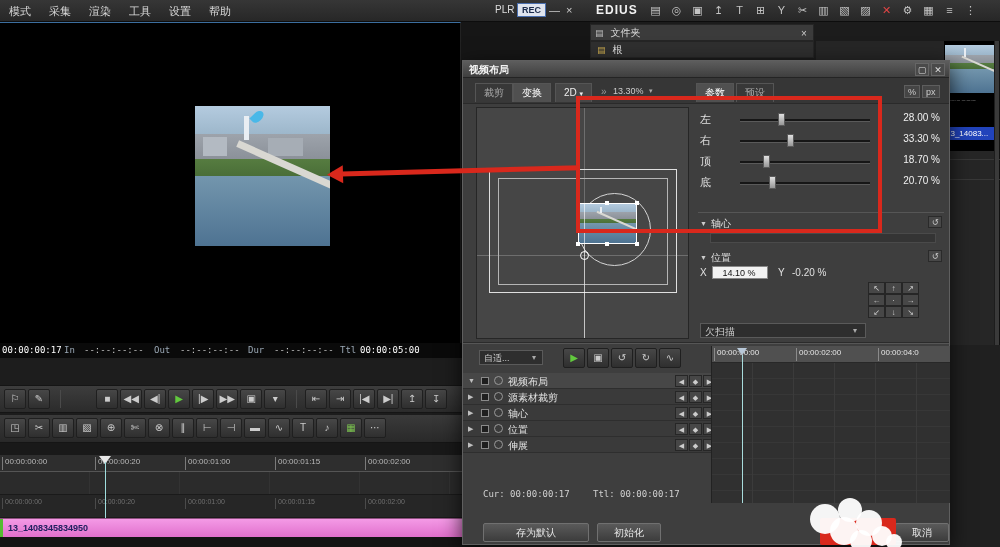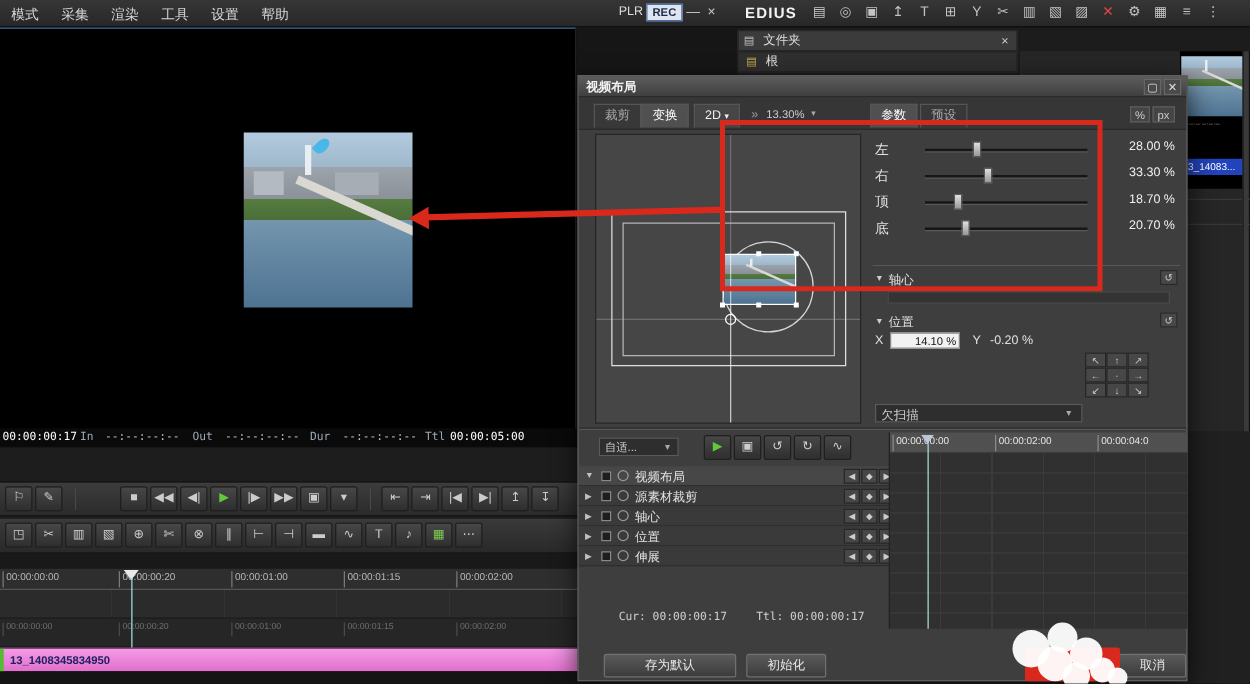--- a/index.html
+++ b/index.html
@@ -228,21 +228,21 @@
     </div>
     <div class="abs" style="left:247px;top:172px;width:226px;height:10px;background:#343434;border:1px solid #4a4a4a"></div>
 
     <div class="abs" style="left:235px;top:190px;width:246px;height:13px">
       <span class="hdr-caret">▼</span>
       <span class="hdr-label">位置</span>
       <span class="reset-btn">↺</span>
     </div>
     <div class="abs" style="left:235px;top:204px;width:246px;height:16px">
       <span class="abs" style="left:2px;top:2px;font-size:10px;color:#e0e0e0">X</span>
-      <span class="abs" style="left:14px;top:1px;width:56px;height:13px;background:#f2f2f2;border:1px solid #888;color:#111;font-size:9px;line-height:12px;text-align:right;padding-right:2px">14.10 %</span>
+      <span class="abs" style="left:14px;top:1px;width:56px;height:13px;background:#f2f2f2;border:1px solid #888;color:#111;font-size:9px;line-height:12px;text-align:center;padding-right:2px">14.10 %</span>
       <span class="abs" style="left:80px;top:2px;font-size:10px;color:#e0e0e0">Y</span>
       <span class="abs" style="left:94px;top:2px;font-size:10px;color:#e0e0e0">-0.20 %</span>
     </div>
     <div class="abs" style="left:405px;top:221px;width:56px;font-size:0;line-height:0"><span class="padbtn">↖</span><span class="padbtn">↑</span><span class="padbtn">↗</span><span class="padbtn">←</span><span class="padbtn">·</span><span class="padbtn">→</span><span class="padbtn">↙</span><span class="padbtn">↓</span><span class="padbtn">↘</span></div>
     <div class="abs" style="left:237px;top:262px;width:166px;height:15px;background:#2e2e2e;border:1px solid #5a5a5a">
       <span class="abs" style="left:4px;top:1px;font-size:10px;color:#ccc">欠扫描</span>
       <span class="abs" style="left:152px;top:2px;font-size:8px;color:#aaa">▾</span>
     </div>
 
     <div class="abs" style="left:0;top:281px;width:486px;height:2px;background:#2b2b2b;border-bottom:1px solid #565656"></div>
@@ -303,21 +303,21 @@
           <span class="clk"></span>
           <span class="tl"><span>伸展</span> <span></span></span>
           <span class="nbtn" style="left:212px">◀</span>
           <span class="nbtn" style="left:226px">◆</span>
           <span class="nbtn" style="left:240px">▶</span>
         </div>
 
 
 
     </div>
-    <div class="abs mono" style="left:12px;top:428px;width:248px;height:14px;font-size:9px;color:#d0d0d0">
+    <div class="abs mono" style="left:0;top:428px;width:248px;height:14px;font-size:9px;color:#d0d0d0">
       <span class="abs" style="left:20px">Cur: 00:00:00:17</span>
       <span class="abs" style="left:130px">Ttl: 00:00:00:17</span>
     </div>
 
     <div class="abs" style="left:248px;top:285px;width:238px;height:157px;border-left:1px solid #222">
       <div class="abs" style="left:0;top:0;width:238px;height:17px;background:#505050;border-bottom:1px solid #282828">
         <span class="dtick" style="left: 2px;"><span>00:00:00:00</span></span>
           <span class="dtick" style="left: 84px;"><span>00:00:02:00</span></span>
           <span class="dtick" style="left: 166px;"><span>00:00:04:0</span></span>
       </div>

